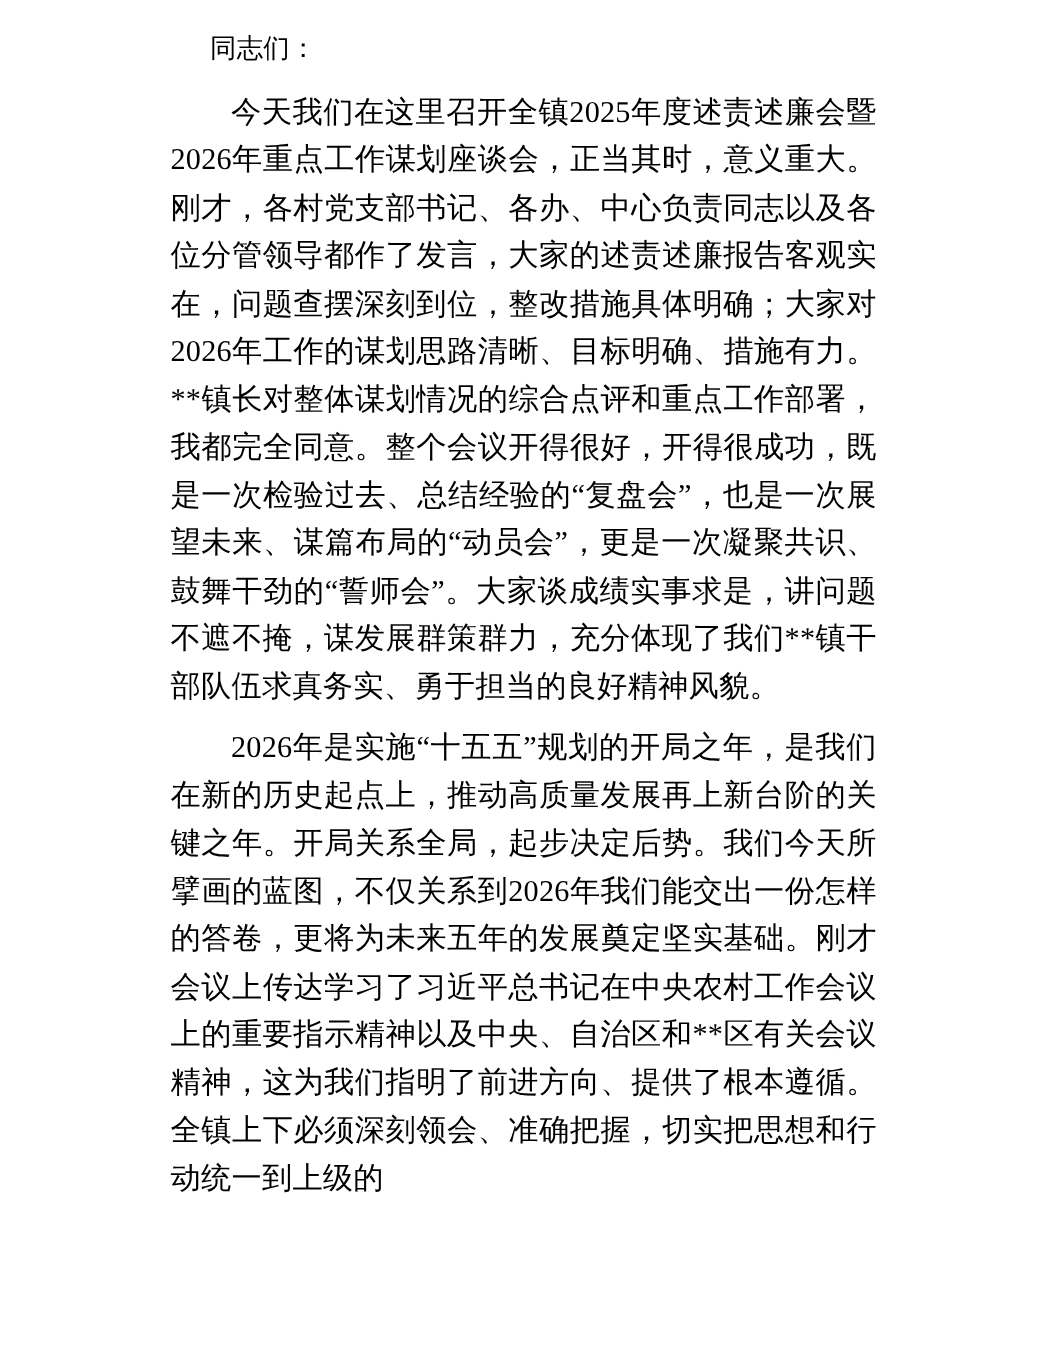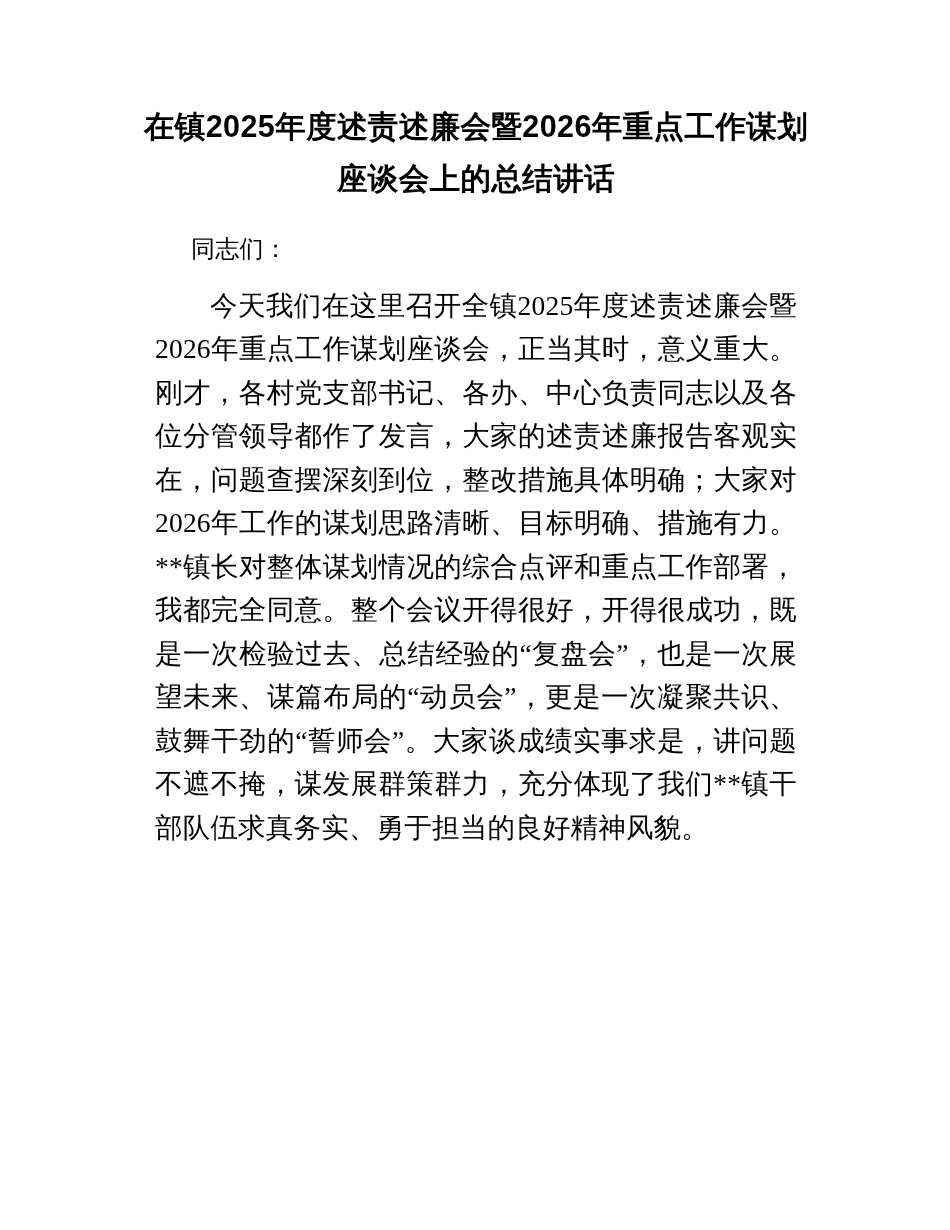--- a/index.html
+++ b/index.html
@@ -75,21 +75,21 @@
   .doc-para.clipped {
     overflow: hidden;
   }
 </style>
 </head>
 <body>
 
 <div class="page">
   <div class="doc-body">
 
-    <h1 class="doc-title">在镇2025年度述责述廉会暨2026年重点工作谋划座谈会上的总结讲话</h1>
 
     <p class="doc-salutation">同志们：</p>
 
     <p class="doc-para first-body">今天我们在这里召开全镇2025年度述责述廉会暨2026年重点工作谋划座谈会，正当其时，意义重大。刚才，各村党支部书记、各办、中心负责同志以及各位分管领导都作了发言，大家的述责述廉报告客观实在，问题查摆深刻到位，整改措施具体明确；大家对2026年工作的谋划思路清晰、目标明确、措施有力。**镇长对整体谋划情况的综合点评和重点工作部署，我都完全同意。整个会议开得很好，开得很成功，既是一次检验过去、总结经验的“复盘会”，也是一次展望未来、谋篇布局的“动员会”，更是一次凝聚共识、鼓舞干劲的“誓师会”。大家谈成绩实事求是，讲问题不遮不掩，谋发展群策群力，充分体现了我们**镇干部队伍求真务实、勇于担当的良好精神风貌。</p>
 
+    <p class="doc-para clipped">2026年是实施“十五五”规划的开局之年，是我们在新的历史起点上，推动高质量发展再上新台阶的关键之年。开局关系全局，起步决定后势。我们今天所擘画的蓝图，不仅关系到2026年我们能交出一份怎样的答卷，更将为未来五年的发展奠定坚实基础。刚才会议上传达学习了习近平总书记在中央农村工作会议上的重要指示精神以及中央、自治区和**区有关会议精神，这为我们指明了前进方向、提供了根本遵循。全镇上下必须深刻领会、准确把握，切实把思想和行动统一到上级的</p>
 
   </div>
 </div>
 
 </body></html>

